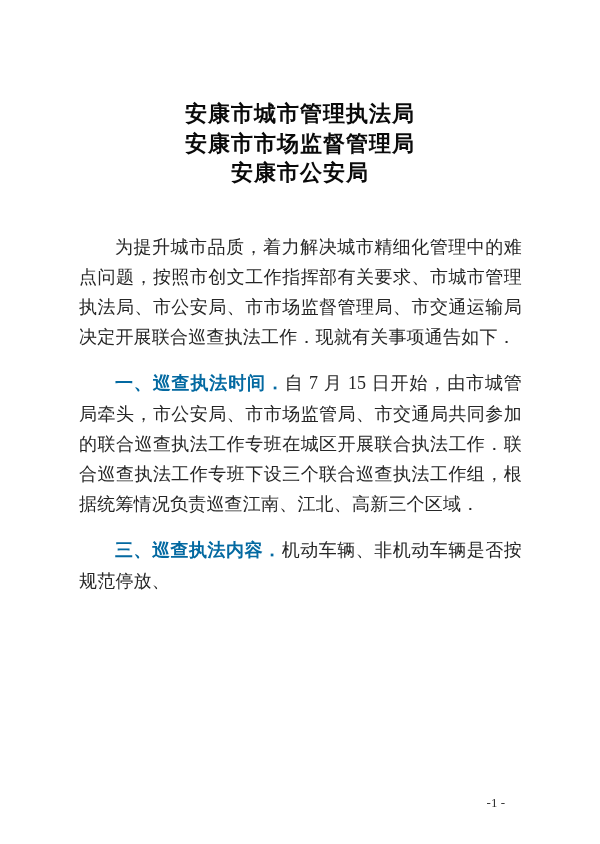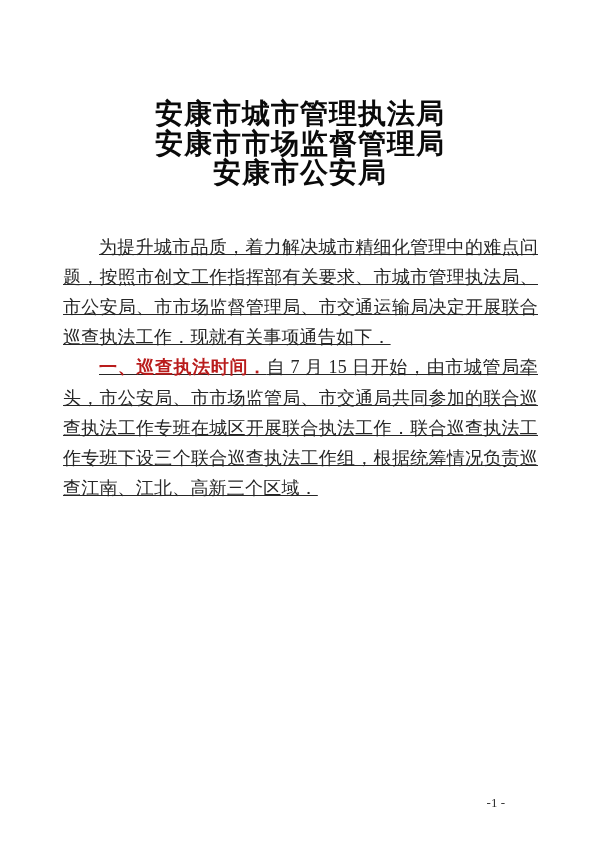--- a/index.html
+++ b/index.html
@@ -10,42 +10,41 @@
     height: 844px;
     background: #ffffff;
     overflow: hidden;
     font-family: "Liberation Serif", "DejaVu Serif", serif;
   }
   .title-block {
     padding-top: 99px;
     text-align: center;
   }
   .title-line {
-    font-size: 28px;
+    font-size: 22px;
     line-height: 29.5px;
     font-weight: bold;
     color: #0a0a0a;
     letter-spacing: 1px;
   }
   .body-block {
     margin: 44px 62px 0 63px;
     font-size: 18px;
     line-height: 30.2px;
     text-align: justify;
     color: #262626;
     letter-spacing: 0.2px;
   }
   .body-para {
     text-indent: 2em;
-    margin: 0;
-    text-decoration: underline;
+    margin: 16px;
   }
   .para-heading {
     font-weight: bold;
-    color: #b91c1c;
+    color: #0369a1;
   }
   .page-number {
     position: absolute;
     right: 95px;
     bottom: 33px;
     font-size: 13px;
     color: #2e2e2e;
     font-family: "Liberation Serif", "DejaVu Serif", serif;
   }
 </style>
@@ -54,15 +53,16 @@
 
 <div class="page">
   <div class="title-block">
       <div class="title-line">安康市城市管理执法局</div>
       <div class="title-line">安康市市场监督管理局</div>
       <div class="title-line">安康市公安局</div>
     </div>
   <div class="body-block">
       <p class="body-para">为提升城市品质，着力解决城市精细化管理中的难点问题，按照市创文工作指挥部有关要求、市城市管理执法局、市公安局、市市场监督管理局、市交通运输局决定开展联合巡查执法工作．现就有关事项通告如下．</p>
       <p class="body-para"><span class="para-heading">一、巡查执法时间．</span><span>自 7 月 15 日开始，由市城管局牵头，市公安局、市市场监管局、市交通局共同参加的联合巡查执法工作专班在城区开展联合执法工作．联合巡查执法工作专班下设三个联合巡查执法工作组，根据统筹情况负责巡查江南、江北、高新三个区域．</span></p>
+      <p class="body-para"><span class="para-heading">三、巡查执法内容．</span><span>机动车辆、非机动车辆是否按规范停放、</span></p>
     </div>
   <div class="page-number">-1 -</div>
 </div>
 
 </body></html>

